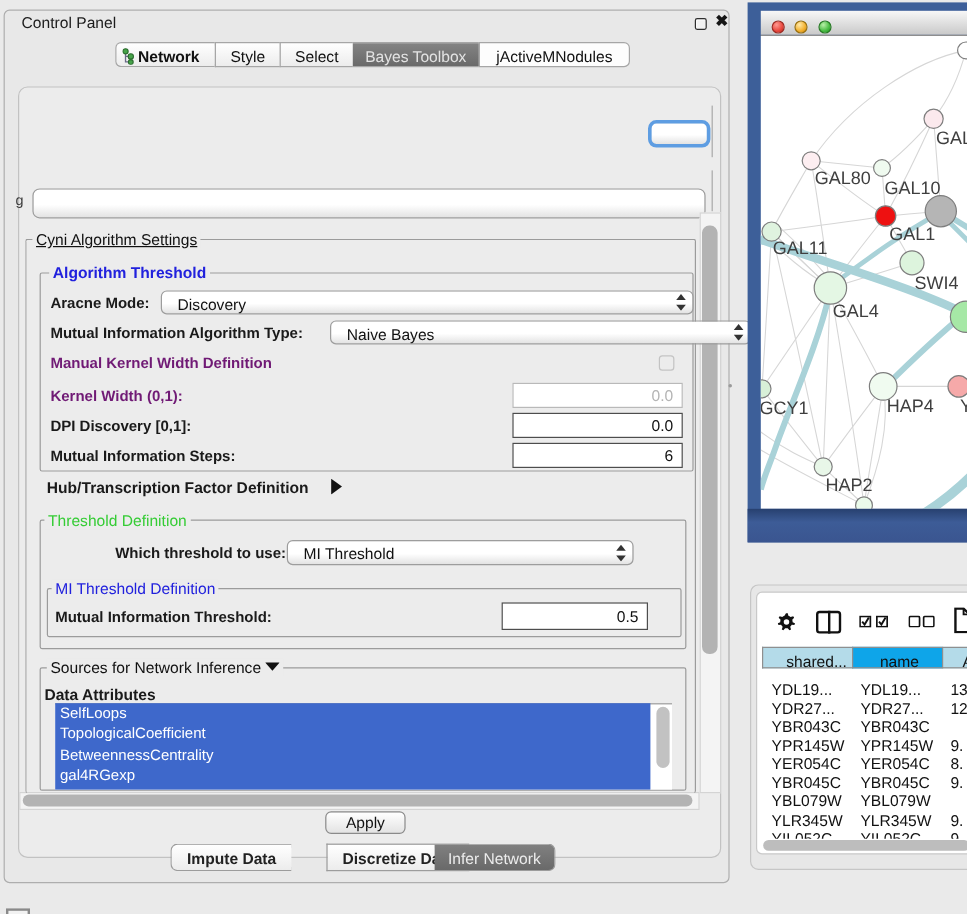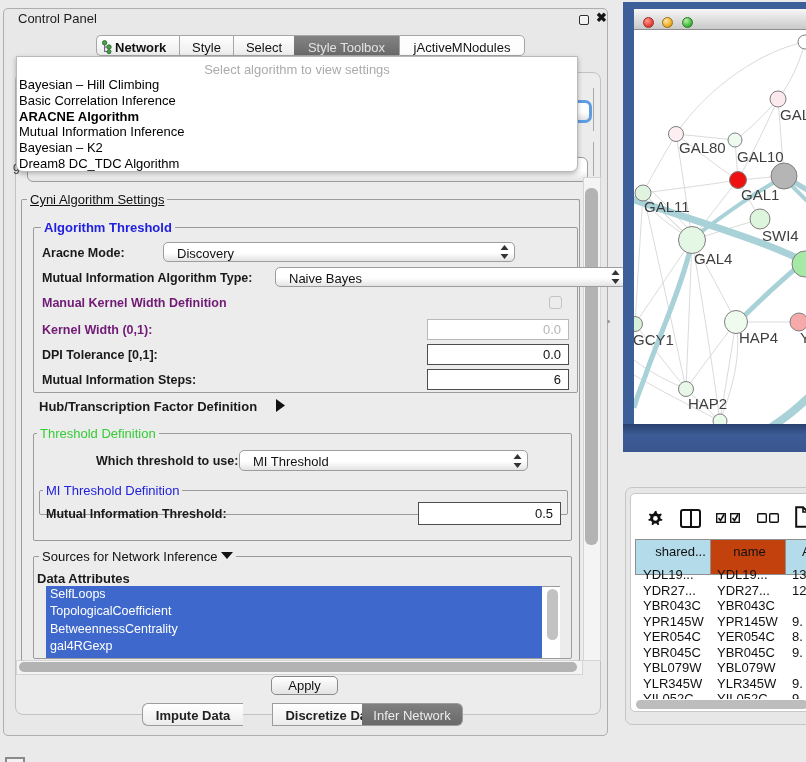--- a/index.html
+++ b/index.html
@@ -49,21 +49,21 @@
 
 #bluepanel { left:623px; top:2px; width:183px; height:450px; background:#3d5f99; }
 #mactitle { left:634px; top:9px; width:172px; height:21px; background:linear-gradient(#f7f7f7,#c9c9c9); border-bottom:1px solid #8e8e8e; }
 .light { position:absolute; top:16.5px; width:11px; height:11px; border-radius:50%; }
 #canvas { left:634px; top:30px; width:172px; height:394px; background:#ffffff; }
 #blueband { left:623px; top:424px; width:183px; height:28px; background:linear-gradient(#27406f,#3d5c97 40%,#3a5590); }
 #tpbar { left:623px; top:460px; width:183px; height:24px; background:#e4e4e4; }
 #tpbar span { position:absolute; left:13px; top:6px; font-size:13px; color:#222; }
 #tblouter { left:625px; top:487px; width:190px; height:238px; background:#e7e7e7; border:1px solid #c6c6c6; border-radius:7px; }
 #tblbox { left:630px; top:493px; width:185px; height:219px; background:#ffffff; border:1px solid #c9c9c9; border-radius:5px; }
-.hdrcell { position:absolute; top:539px; height:36px; border:1px solid #8f8f8f; border-right:none; font-size:13px; color:#111; text-align:center; padding-top:4px; }
+.hdrcell { position:absolute; top:539px; height:18px; border:1px solid #8f8f8f; border-right:none; font-size:13px; color:#111; text-align:center; padding-top:4px; }
 .trow { position:absolute; font-size:13px; color:#111; white-space:nowrap; }
 </style>
 </head>
 <body>
 <div id="stage">
 
   <div class="abs" id="win"></div>
   <div class="abs" id="title">Control Panel</div>
   <div class="abs" id="icoSquare"></div>
   <div class="abs" id="icoX">✖</div>
@@ -77,21 +77,21 @@
     </svg>
     <span class="lbl" style="padding-left:18px; width:calc(100% - 18px);">Network</span>
   </div>
   <div class="seg sep" style="left:179px; width:54px;">
       <span class="lbl">Style</span>
     </div>
   <div class="seg sep" style="left:233px; width:61px;">
       <span class="lbl">Select</span>
     </div>
   <div class="seg dark" style="left:294px; width:105px;">
-      <span class="lbl">Style Toolbox</span>
+      <span class="lbl">Bayes Toolbox</span>
     </div>
   <div class="seg sep last" style="left:399px; width:126px; background:#fdfdfd;">
       <span class="lbl">jActiveMNodules</span>
     </div>
 
   <div class="abs" id="panel"></div>
 
   <div class="combo" style="left:540px; top:100px; width:52px; height:23px; border:3px solid #5e9de2; border-radius:7px;"></div>
   <div class="abs" style="left:593px; top:88px; width:1px; height:43px; background:#a8a8a8;"></div>
   <div class="abs" style="left:593px; top:142px; width:1px; height:34px; background:#a8a8a8;"></div>
@@ -106,64 +106,64 @@
   <div class="sbthumb" style="left:19px; top:662px; width:558px; height:10px;"></div>
 
   <div class="grp" style="left:21px; top:199px; width:559px; height:462px; border-bottom:none;">
     <span class="gt" style="left:5px; color:#111;text-decoration:underline;">Cyni Algorithm Settings</span>
   </div>
 
   <div class="grp" style="left:33px; top:227px; width:545px; height:166px;">
     <span class="gt" style="left:7px; color:#2121dd; font-weight:bold;">Algorithm Threshold</span>
   </div>
   <div class="blab" style="left:42px; top:246px;">Aracne Mode:</div>
-  <div class="combo" style="left:134px; top:242px; width:352px; height:20px;margin-left:29px;">
+  <div class="combo" style="left:134px; top:242px; width:444px; height:20px;">
     <span class="ct">Discovery</span>
     <svg width="9" height="14" viewBox="0 0 9 14">
         <path d="M4.5 0 L8.5 5 L0.5 5 Z" fill="#333"></path>
         <path d="M4.5 14 L8.5 9 L0.5 9 Z" fill="#333"></path>
       </svg>
   </div>
   <div class="blab" style="left:42px; top:271px;">Mutual Information Algorithm Type:</div>
   <div class="combo" style="left:275px; top:267px; width:351px; height:20px;">
     <span class="ct">Naive Bayes</span>
     <svg width="9" height="14" viewBox="0 0 9 14">
         <path d="M4.5 0 L8.5 5 L0.5 5 Z" fill="#333"></path>
         <path d="M4.5 14 L8.5 9 L0.5 9 Z" fill="#333"></path>
       </svg>
   </div>
   <div class="glab" style="left:42px; top:296px;">Manual Kernel Width Definition</div>
   <div class="abs" style="left:549px; top:296px; width:13px; height:13px; background:#ececec; border:1px solid #c3c3c3; border-radius:3px;"></div>
   <div class="glab" style="left:42px; top:323px;">Kernel Width (0,1):</div>
   <div class="tf dis" style="left:427px; top:319px; width:142px; height:21px;">0.0</div>
-  <div class="blab" style="left:42px; top:348px;">DPI Tolerance [0,1]:</div>
+  <div class="blab" style="left:42px; top:348px;">DPI Discovery [0,1]:</div>
   <div class="tf" style="left:427px; top:344px; width:142px; height:21px;">0.0</div>
   <div class="blab" style="left:42px; top:373px;">Mutual Information Steps:</div>
   <div class="tf" style="left:427px; top:369px; width:142px; height:21px;">6</div>
   <div class="blab" style="left:39px; top:399px; font-size:13px;">Hub/Transcription Factor Definition</div>
   <svg class="abs" style="left:275px; top:399px;" width="11" height="13" viewBox="0 0 11 13">
       <path d="M1 0 L10 6.5 L1 13 Z" fill="#111"></path>
     </svg>
 
   <div class="grp" style="left:33px; top:433px; width:539px; height:108px;">
     <span class="gt" style="left:3px; color:#35cc35;">Threshold Definition</span>
   </div>
   <div class="blab" style="left:96px; top:454px;">Which threshold to use:</div>
   <div class="combo" style="left:239px; top:450px; width:289px; height:21px;">
     <span class="ct">MI Threshold</span>
     <svg width="9" height="14" viewBox="0 0 9 14">
         <path d="M4.5 0 L8.5 5 L0.5 5 Z" fill="#333"></path>
         <path d="M4.5 14 L8.5 9 L0.5 9 Z" fill="#333"></path>
       </svg>
   </div>
-  <div class="grp" style="left:39px; top:490px; width:529px; height:25px;padding-left:42px;">
+  <div class="grp" style="left:39px; top:490px; width:529px; height:41px;padding-left:42px;">
     <span class="gt" style="left:3px; color:#2121dd;">MI Threshold Definition</span>
   </div>
   <div class="blab" style="left:46px; top:507px;">Mutual Information Threshold:</div>
-  <div class="tf" style="left:418px; top:502px; width:143px; height:23px; padding-top:3px;">0.5</div>
+  <div class="tf" style="left:418px; top:502px; width:122px; height:23px; padding-top:3px;">0.5</div>
 
   <div class="grp" style="left:33px; top:556px; width:539px; height:103px; border-bottom:1px solid #9b9b9b;">
     <span class="gt" style="left:5px; color:#111;">Sources for Network Inference <svg width="12" height="9" viewBox="0 0 12 9" style="vertical-align:1px">
           <path d="M0 1 L12 1 L6 8 Z" fill="#111"></path>
         </svg></span>
   </div>
   <div class="blab" style="left:37px; top:571px; font-size:13px;">Data Attributes</div>
   <div class="abs" style="left:46px; top:586px; width:514px; height:72px; background:#ffffff; border-top:1px solid #999;"></div>
   <div class="abs" style="left:46px; top:586px; width:496px; height:72px; background:#3e68cb; color:#fff; font-size:12.5px; line-height:17.3px; padding-left:4px; overflow:hidden;">SelfLoops<br>TopologicalCoefficient<br>BetweennessCentrality<br>gal4RGexp</div>
   <div class="sbthumb" style="left:547px; top:589px; width:11px; height:51px; background:#c2c2c2;"></div>
@@ -173,29 +173,20 @@
   <div class="bseg first" style="left:142px; width:101px;">
       <span class="lbl">Impute Data</span>
     </div>
   <div class="bseg sep" style="left:243px; width:119px;">
       <span class="lbl">Discretize Data</span>
     </div>
   <div class="bseg dark last" style="left:362px; width:101px;">
       <span class="lbl">Infer Network</span>
     </div>
 
-  <div class="abs" id="popup">
-    <div class="hd">Select algorithm to view settings</div>
-    <div class="it" style="top:20px;">Bayesian – Hill Climbing</div>
-    <div class="it" style="top:36px;">Basic Correlation Inference</div>
-    <div class="it" style="top:52px; font-weight:bold;">ARACNE Algorithm</div>
-    <div class="it" style="top:67px;">Mutual Information Inference</div>
-    <div class="it" style="top:83px;">Bayesian – K2</div>
-    <div class="it" style="top:99px;">Dream8 DC_TDC Algorithm</div>
-  </div>
 
   <div class="abs" id="bluepanel"></div>
   <div class="abs" id="mactitle"></div>
   <div class="light" style="left:643px; background:radial-gradient(circle at 35% 30%, #ff9a92, #e8463c 60%, #b02a22); border:1px solid #9e2b24;"></div>
   <div class="light" style="left:662px; background:radial-gradient(circle at 35% 30%, #ffe9a8, #f2af2c 60%, #c07e14); border:1px solid #99700f;"></div>
   <div class="light" style="left:682px; background:radial-gradient(circle at 35% 30%, #b8f0a8, #46bb41 60%, #2b8a28); border:1px solid #277b24;"></div>
   <div class="abs" id="canvas">
     <svg width="172" height="394" viewBox="0 0 172 394">
       <g stroke="#d6d6d6" stroke-width="0.9" fill="none">
         <path d="M171 12 C 130 20, 75 55, 42 104"></path>
@@ -293,21 +284,21 @@
   <svg class="abs" style="left:757px; top:513px;" width="22" height="10" viewBox="0 0 22 10">
     <rect x="0.7" y="0.7" width="8.6" height="8.6" fill="#fff" stroke="#111" stroke-width="1.4" rx="1"></rect>
     <rect x="12.7" y="0.7" width="8.6" height="8.6" fill="#fff" stroke="#111" stroke-width="1.4" rx="1"></rect>
   </svg>
   <svg class="abs" style="left:795px; top:506px;" width="14" height="22" viewBox="0 0 14 22">
     <path d="M1.2 1.2 L8 1.2 L13 6 L13 20.8 L1.2 20.8 Z" fill="#fff" stroke="#111" stroke-width="2"></path>
     <path d="M8 1.2 L8 6 L13 6" fill="none" stroke="#111" stroke-width="1.6"></path>
   </svg>
 
   <div class="hdrcell" style="left:635px; width:75px; background:#b4dbe9; padding-left:15px;">shared...</div>
-  <div class="hdrcell" style="left:710px; width:75px; background:#c2410c; padding-left:3px;">name</div>
+  <div class="hdrcell" style="left:710px; width:75px; background:#0ea5e9; padding-left:3px;">name</div>
   <div class="hdrcell" style="left:785px; width:21px; background:#b4dbe9; text-align:left; padding-left:16px;">A</div>
 
   <div class="trow" style="left:643px; top:567.0px;">YDL19...</div>
     <div class="trow" style="left:717px; top:567.0px;">YDL19...</div>
     <div class="trow" style="left:792px; top:567.0px;">13.</div>
   <div class="trow" style="left:643px; top:582.5px;">YDR27...</div>
     <div class="trow" style="left:717px; top:582.5px;">YDR27...</div>
     <div class="trow" style="left:792px; top:582.5px;">12.</div>
   <div class="trow" style="left:643px; top:598.0px;">YBR043C</div>
     <div class="trow" style="left:717px; top:598.0px;">YBR043C</div>

